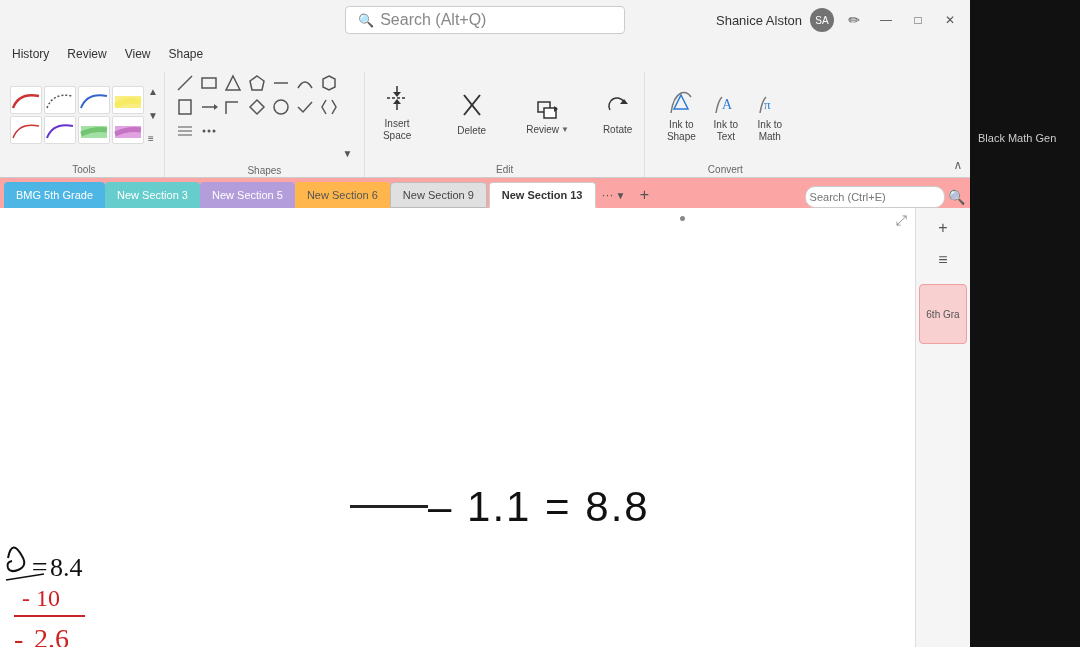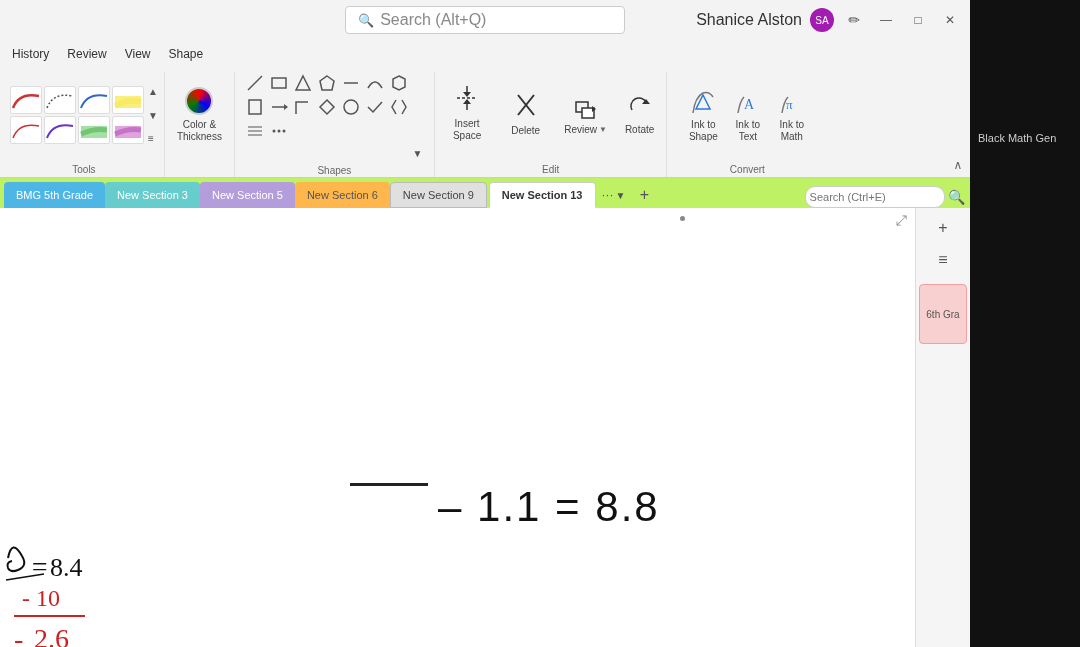--- a/index.html
+++ b/index.html
@@ -40,25 +40,25 @@
 
     .search-box span { color: #888; font-size: 12px; margin-left: 4px; }
 
     .title-bar-right {
       display: flex;
       align-items: center;
       gap: 8px;
       margin-left: auto;
     }
 
-    .user-name { font-size: 16px; color: #333; margin-left: 48px; }
+    .user-name { font-size: 13px; color: #333; margin-left: 48px; }
     .avatar {
       width: 24px; height: 24px;
       border-radius: 50%;
-      background: #a21caf;
+      background: #737373;
       display: flex; align-items: center; justify-content: center;
       color: white; font-size: 10px;
     }
 
     .win-btn {
       width: 24px; height: 24px;
       display: flex; align-items: center; justify-content: center;
       font-size: 12px; color: #555; cursor: pointer; border-radius: 2px;
     }
 
@@ -191,21 +191,21 @@
       right: 4px;
       bottom: 4px;
       width: 16px; height: 16px;
       display: flex; align-items: center; justify-content: center;
       cursor: pointer; color: #666; font-size: 12px;
     }
 
     
     .tabs-row {
       height: 30px;
-      background: #bef264;
+      background: #fca5a5;
       display: flex;
       align-items: flex-end;
       padding: 0 4px;
       border-bottom: none;
       position: relative;
     }
 
     .tab {
       height: 26px;
       padding: 0 12px;
@@ -424,30 +424,20 @@
 
           <div style="display:flex;flex-direction:column;justify-content:space-between;height:58px;">
             <div style="font-size:10px;cursor:pointer;color:#555;">▲</div>
             <div style="font-size:10px;cursor:pointer;color:#555;">▼</div>
             <div style="font-size:10px;cursor:pointer;color:#555;">≡</div>
           </div>
         </div>
         <div class="ribbon-label">Tools</div>
       </div>
 
-      <div class="ribbon-section" style="min-width:70px;">
-        <div class="ribbon-section-content">
-          <div class="color-thickness-btn">
-            <div class="color-circle"></div>
-            <div style="font-size:10px;color:#444;text-align:center;margin-top:4px;line-height:1.2;">Color &amp;
-Thickness</div>
-          </div>
-        </div>
-        <div class="ribbon-label" style="visibility:hidden;">Tools</div>
-      </div>
 
       <div class="ribbon-section" style="min-width:200px;">
         <div class="ribbon-section-content" style="flex-direction:column; align-items:flex-start;">
           <div style="display:flex; gap:2px; flex-wrap:wrap; width:180px;">
 
             <div class="shape-item">
                 <svg width="18" height="18" viewBox="0 0 18 18">
                   <line x1="2" y1="16" x2="16" y2="2" stroke="#555" stroke-width="1.5"></line>
                 </svg>
               </div>
@@ -536,21 +526,21 @@
           </div>
 
           <div style="display:flex;width:180px;justify-content:flex-end;margin-top:2px;">
             <div style="font-size:10px;cursor:pointer;color:#555;margin-right:2px;">▼</div>
           </div>
         </div>
         <div class="ribbon-label">Shapes</div>
       </div>
 
       <div class="ribbon-section" style="min-width:160px;">
-        <div class="ribbon-section-content" style="gap:6px;">
+        <div class="ribbon-section-content" style="gap:22px;">
           <div class="ribbon-btn">
             <svg width="24" height="28" viewBox="0 0 24 28">
               <line x1="12" y1="2" x2="12" y2="10" stroke="#333" stroke-width="1.5"></line>
               <polygon points="8,8 12,13 16,8" fill="#333"></polygon>
               <line x1="12" y1="18" x2="12" y2="26" stroke="#333" stroke-width="1.5"></line>
               <polygon points="8,20 12,15 16,20" fill="#333"></polygon>
               <line x1="2" y1="14" x2="22" y2="14" stroke="#333" stroke-width="1.5" stroke-dasharray="3,2"></line>
             </svg>
             <div class="ribbon-btn label" style="font-size:10px;color:#444;text-align:center;line-height:1.2;">Insert<br>Space</div>
           </div>
@@ -643,21 +633,21 @@
         <div style="margin-left:4px;cursor:pointer;font-size:14px;color:#666;">🔍</div>
       </div>
     </div>
 
     <div class="main-content">
 
       <div class="canvas-area" style="flex:1; background:white; position:relative;">
 
         <div style="position:absolute;right:8px;top:4px;cursor:pointer;font-size:14px;color:#888;">⤢</div>
 
-        <div style="position:absolute;left:350px;top:275px;display:flex;align-items:flex-start;gap:10px;">
+        <div style="position:absolute;left:350px;top:275px;display:flex;align-items:center;">
           <div style="width:78px;height:3px;background:#222;margin-bottom:2px;"></div>
           <div style="font-size:42px;color:#111;font-weight:300;letter-spacing:2px;">– 1.1 = 8.8</div>
         </div>
 
         <svg style="position:absolute;left:0;top:320px;width:240px;height:160px;" viewBox="0 0 240 160">
 
           <text x="30" y="48" font-size="28" fill="#111" font-family="cursive" font-style="italic">=</text>
           <text x="50" y="48" font-size="26" fill="#111" font-family="cursive">8.4</text>
 
           <path d="M8,30 Q12,10 22,28 Q28,38 18,42 Q10,45 8,40 Q6,34 12,33" stroke="#111" stroke-width="2" fill="none"></path>

